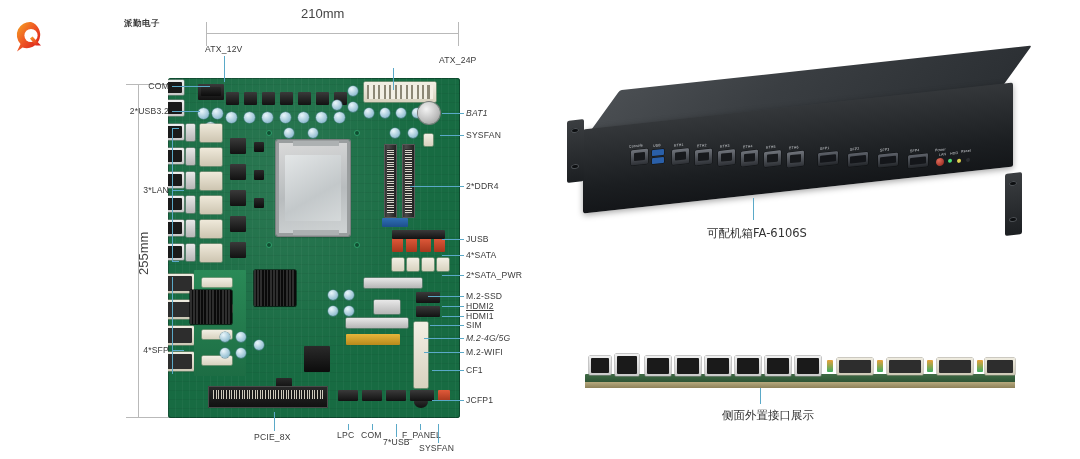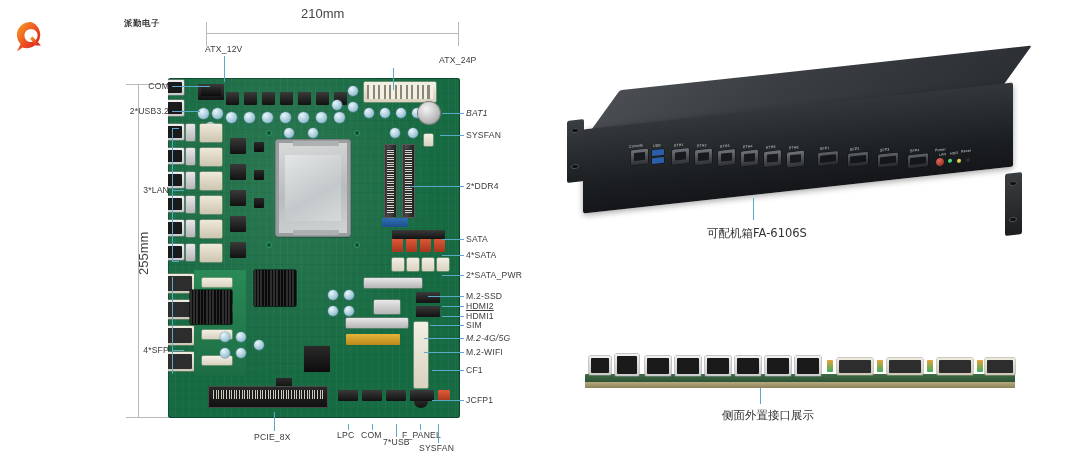--- a/index.html
+++ b/index.html
@@ -439,21 +439,21 @@
   <div class="lead h" style="left:442px;top:113px;width:22px;"></div>
   <div class="lbl" style="left:466px;top:108px;font-style:italic;">BAT1</div>
 
   <div class="lead h" style="left:440px;top:135px;width:24px;"></div>
   <div class="lbl" style="left:466px;top:130px;">SYSFAN</div>
 
   <div class="lead h" style="left:410px;top:186px;width:54px;"></div>
   <div class="lbl" style="left:466px;top:181px;">2*DDR4</div>
 
   <div class="lead h" style="left:442px;top:239px;width:22px;"></div>
-  <div class="lbl" style="left:466px;top:234px;">SATA</div>
+  <div class="lbl" style="left:466px;top:234px;">JUSB</div>
 
   <div class="lead h" style="left:442px;top:255px;width:22px;"></div>
   <div class="lbl" style="left:466px;top:250px;">4*SATA</div>
 
   <div class="lead h" style="left:442px;top:275px;width:22px;"></div>
   <div class="lbl" style="left:466px;top:270px;">2*SATA_PWR</div>
 
   <div class="lead h" style="left:428px;top:296px;width:36px;"></div>
   <div class="lbl" style="left:466px;top:291px;">M.2-SSD</div>
 

